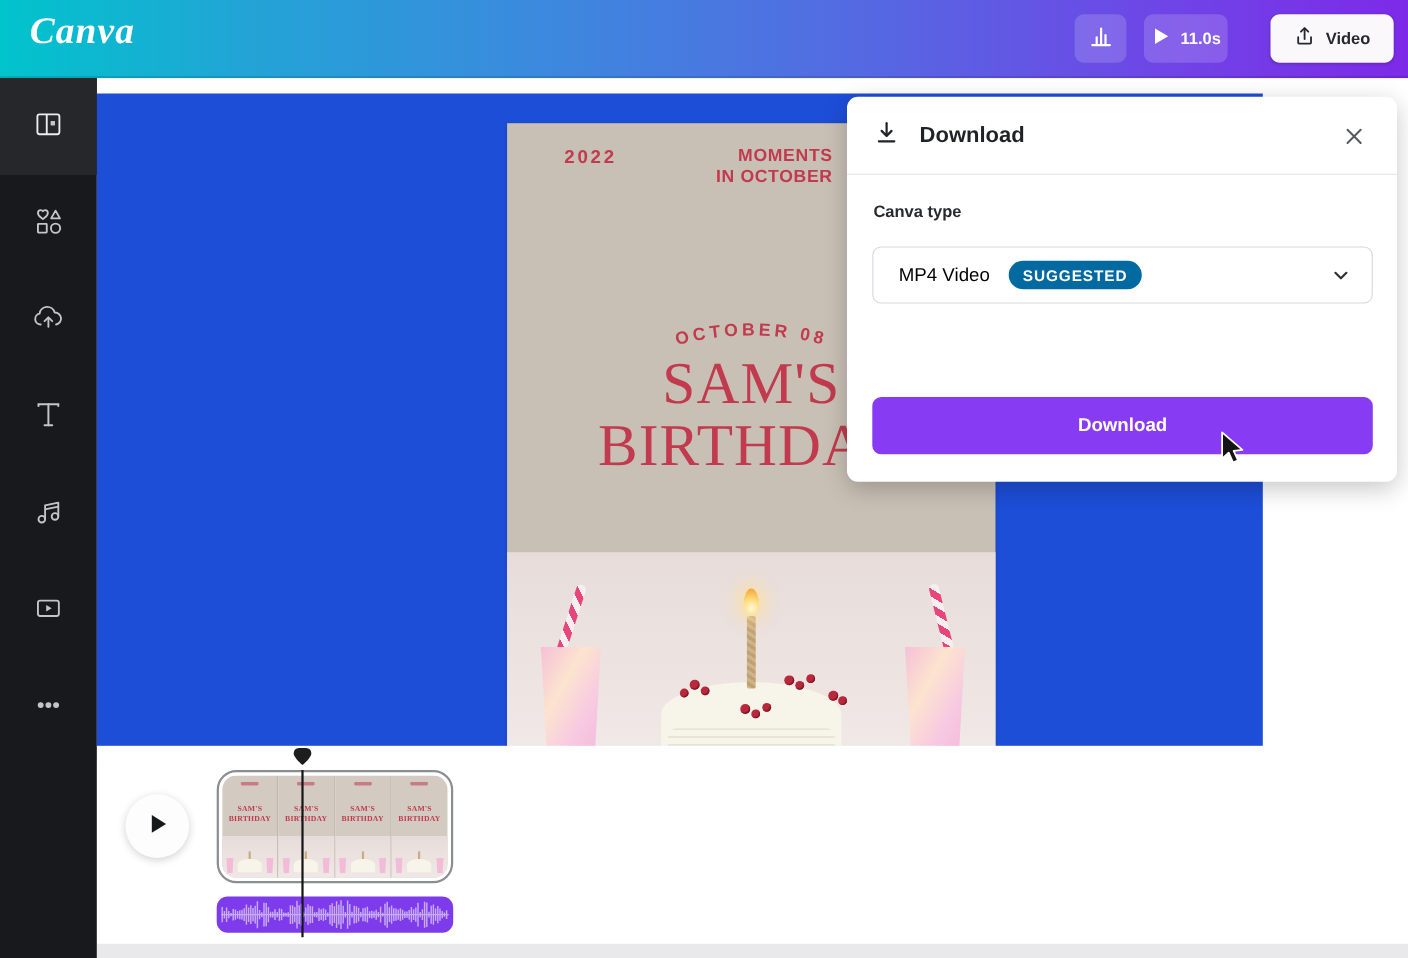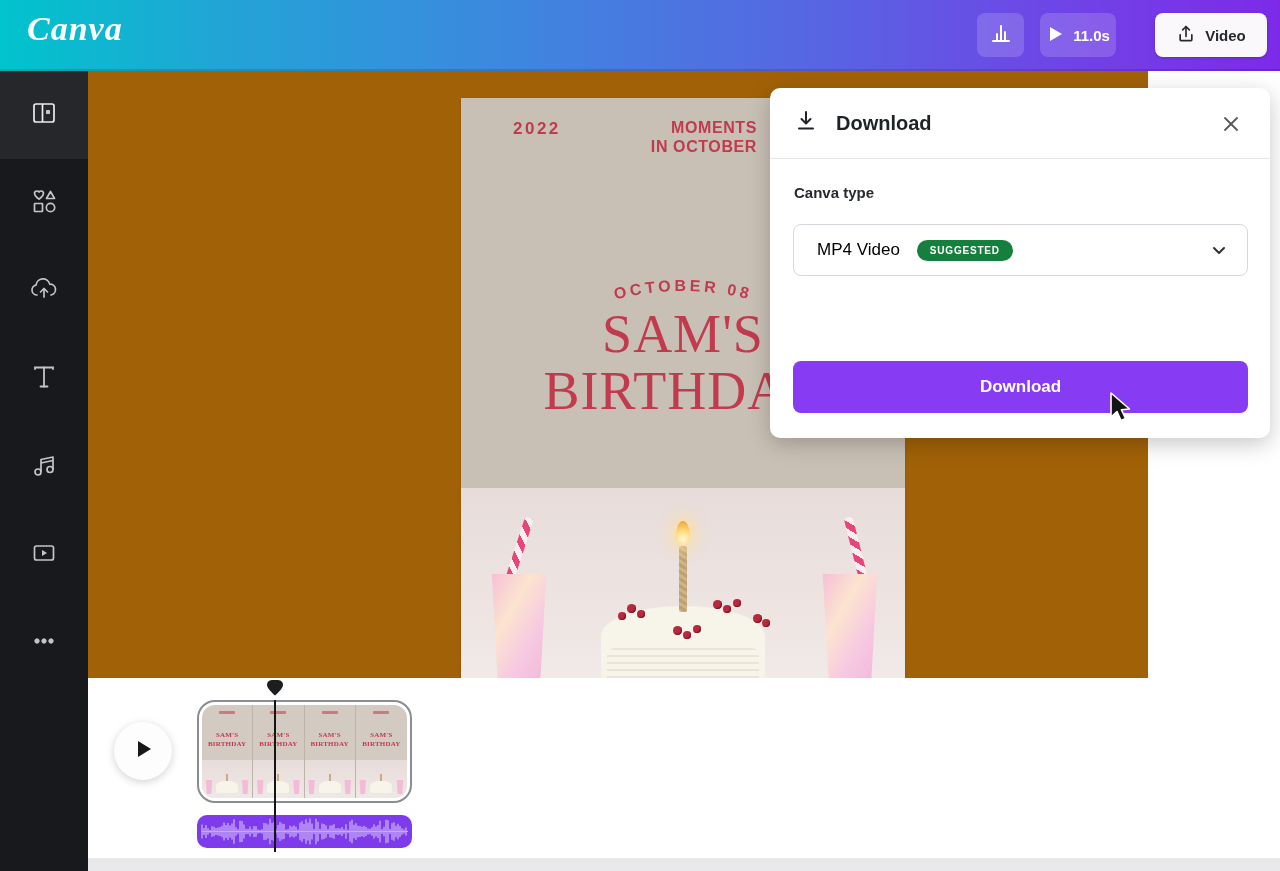--- a/index.html
+++ b/index.html
@@ -21,22 +21,22 @@
     font-weight:bold; gap:9px; box-shadow:0 1px 3px rgba(0,0,0,0.2); }
 
   
   .sidebar { position:absolute; left:0; top:71px; width:88px; height:800px; background:#18191c; z-index:50; }
   .sb-item { width:88px; height:88px; display:flex; align-items:center; justify-content:center; cursor:pointer; }
   .sb-item.selected { background:#26272b; }
   .sb-item svg { stroke:#c3c5c8; }
   .sb-item.selected svg { stroke:#eceded; }
 
   
-  .canvas-area { position:absolute; left:88px; top:71px; width:1060px; height:607px;
-    background:#a16207; overflow:hidden; z-index:1; }
+  .canvas-area { position:absolute; left:88px; top:85px; width:1060px; height:607px;
+    background:#1d4ed8; overflow:hidden; z-index:1; }
   .poster { position:absolute; left:373px; top:27px; width:444px; height:600px;
     background:#c9c0b5; box-shadow:0 1px 4px rgba(0,0,0,0.12); }
   .p-year { position:absolute; left:52px; top:21px; font-size:17px; font-weight:bold;
     letter-spacing:2.5px; color:#c13a4e; }
   .p-moments { position:absolute; left:160px; top:20px; width:136px; text-align:right;
     font-size:16px; font-weight:bold; letter-spacing:0.6px; line-height:1.2; color:#c13a4e; }
   .p-arch { position:absolute; left:112px; top:160px; }
   .p-title { position:absolute; left:0; top:208px; width:444px; text-align:center;
     font-family:"Liberation Serif", serif; color:#c13a4e; font-size:54px; line-height:1.06; letter-spacing:1px; }
   .p-photo { position:absolute; left:0; top:390px; width:444px; height:210px;
@@ -70,21 +70,21 @@
   .panel-head { position:relative; height:71px; display:flex; align-items:center; padding:0 24px;
     border-bottom:1px solid #e5e7ea; }
   .panel-title { font-size:20px; font-weight:bold; color:#1f2226; margin-left:18px; }
   .panel-close { position:absolute; right:26px; top:23px; width:26px; height:26px; display:flex;
     align-items:center; justify-content:center; cursor:pointer; }
   .ft-label { position:absolute; left:24px; top:96px; font-size:15px; font-weight:bold; color:#26292d; }
   .ft-select { position:absolute; left:23px; top:136px; width:455px; height:52px;
     border:1px solid #d5d8dc; border-radius:8px; display:flex; align-items:center;
     padding:0 18px 0 23px; cursor:pointer; background:#fff; }
   .ft-value { font-size:17px; color:#000000; }
-  .badge { margin-left:17px; background:#15803d; color:#fff; font-size:10px; font-weight:bold;
+  .badge { margin-left:17px; background:#0369a1; color:#fff; font-size:14px; font-weight:bold;
     letter-spacing:0.8px; padding:5px 13px; border-radius:999px; }
   .ft-chevron { margin-left:auto; display:flex; }
   .save-row { position:absolute; left:24px; top:216px; display:flex; align-items:center; gap:13px; cursor:pointer; }
   .checkbox { width:23px; height:23px; border:2px solid #7d8288; border-radius:5px; background:#fff; }
   .save-label { font-size:17px; color:#33373b; }
   .dl-btn { position:absolute; left:23px; top:273px; width:455px; height:52px; background:#873cf3;
     border:none; border-radius:8px; color:#fff; font-size:17px; font-weight:bold;
     font-family:"Liberation Sans", sans-serif; cursor:pointer; }
 
   

